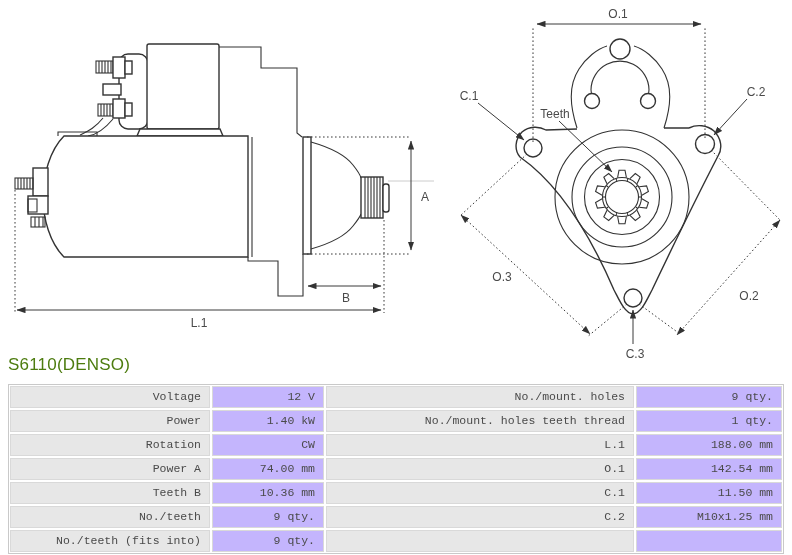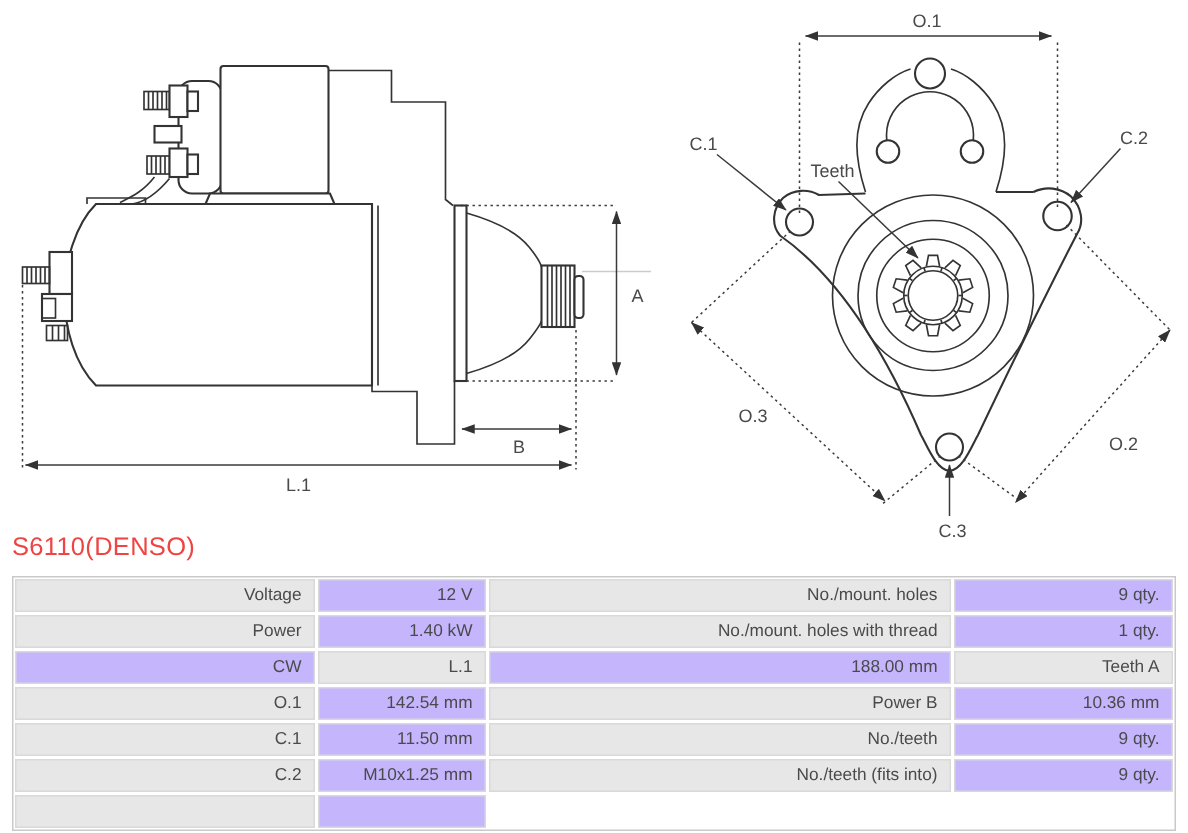--- a/index.html
+++ b/index.html
@@ -8,32 +8,32 @@
     font-family:"Liberation Sans", sans-serif;overflow:hidden;
   }
   #drawing{position:absolute;top:0;left:0;}
   #drawing text{font-family:"Liberation Sans", sans-serif;font-size:12px;fill:#4a4a4a;}
   .outline{stroke:#333;stroke-width:1.4;fill:#fff;}
   .thin{stroke:#333;stroke-width:1.1;fill:none;}
   .dim{stroke:#3a3a3a;stroke-width:1;fill:none;}
   .dot{stroke:#3a3a3a;stroke-width:1;fill:none;stroke-dasharray:1.6 2.4;}
   .cl{stroke:#cccccc;stroke-width:1;fill:none;}
   #title{
-    position:absolute;top:355px;left:8px;font-size:17px;color:#ef4444;
+    position:absolute;top:355px;left:8px;font-size:17px;color:#4d7c0f;
     letter-spacing:0.2px;white-space:nowrap;
   }
   #spec-table{
     position:absolute;top:384px;left:8px;width:772px;
     display:grid;grid-template-columns:200px 112px 308px 146px;
     gap:2px;background:#ffffff;border:1px solid #c9c9c9;padding:1px;
   }
   .cell{
     height:20px;line-height:20px;text-align:right;padding-right:8px;
     font-size:11.5px;color:#4a4a4a;border:1px solid #d9d9d9;
-    overflow:hidden;white-space:nowrap;
+    overflow:hidden;white-space:nowrap;font-family:Liberation Mono, monospace;
   }
   .cell.param{background:#e7e7e7;}
   .cell.value{background:#c4b5fd;}
 </style>
 </head>
 <body>
 
 <svg id="drawing" width="792" height="362" viewBox="0 0 792 362">
   <defs>
     <marker id="arr" markerWidth="9" markerHeight="6.4" refX="8.5" refY="3.2" orient="auto-start-reverse" markerUnits="userSpaceOnUse">
@@ -216,32 +216,34 @@
 <div id="title">S6110(DENSO)</div>
 
 <div id="spec-table">
   <div class="cell param">Voltage</div>
   <div class="cell value">12 V</div>
   <div class="cell param">No./mount. holes</div>
   <div class="cell value">9 qty.</div>
 
   <div class="cell param">Power</div>
   <div class="cell value">1.40 kW</div>
-  <div class="cell param">No./mount. holes with thread</div>
+  <div class="cell param">No./mount. holes teeth thread</div>
   <div class="cell value">1 qty.</div>
 
+  <div class="cell param">Rotation</div>
   <div class="cell value">CW</div>
   <div class="cell param">L.1</div>
   <div class="cell value">188.00 mm</div>
 
-  <div class="cell param">Teeth A</div>
+  <div class="cell param">Power A</div>
+  <div class="cell value">74.00 mm</div>
   <div class="cell param">O.1</div>
   <div class="cell value">142.54 mm</div>
 
-  <div class="cell param">Power B</div>
+  <div class="cell param">Teeth B</div>
   <div class="cell value">10.36 mm</div>
   <div class="cell param">C.1</div>
   <div class="cell value">11.50 mm</div>
 
   <div class="cell param">No./teeth</div>
   <div class="cell value">9 qty.</div>
   <div class="cell param">C.2</div>
   <div class="cell value">M10x1.25 mm</div>
 
   <div class="cell param">No./teeth (fits into)</div>

